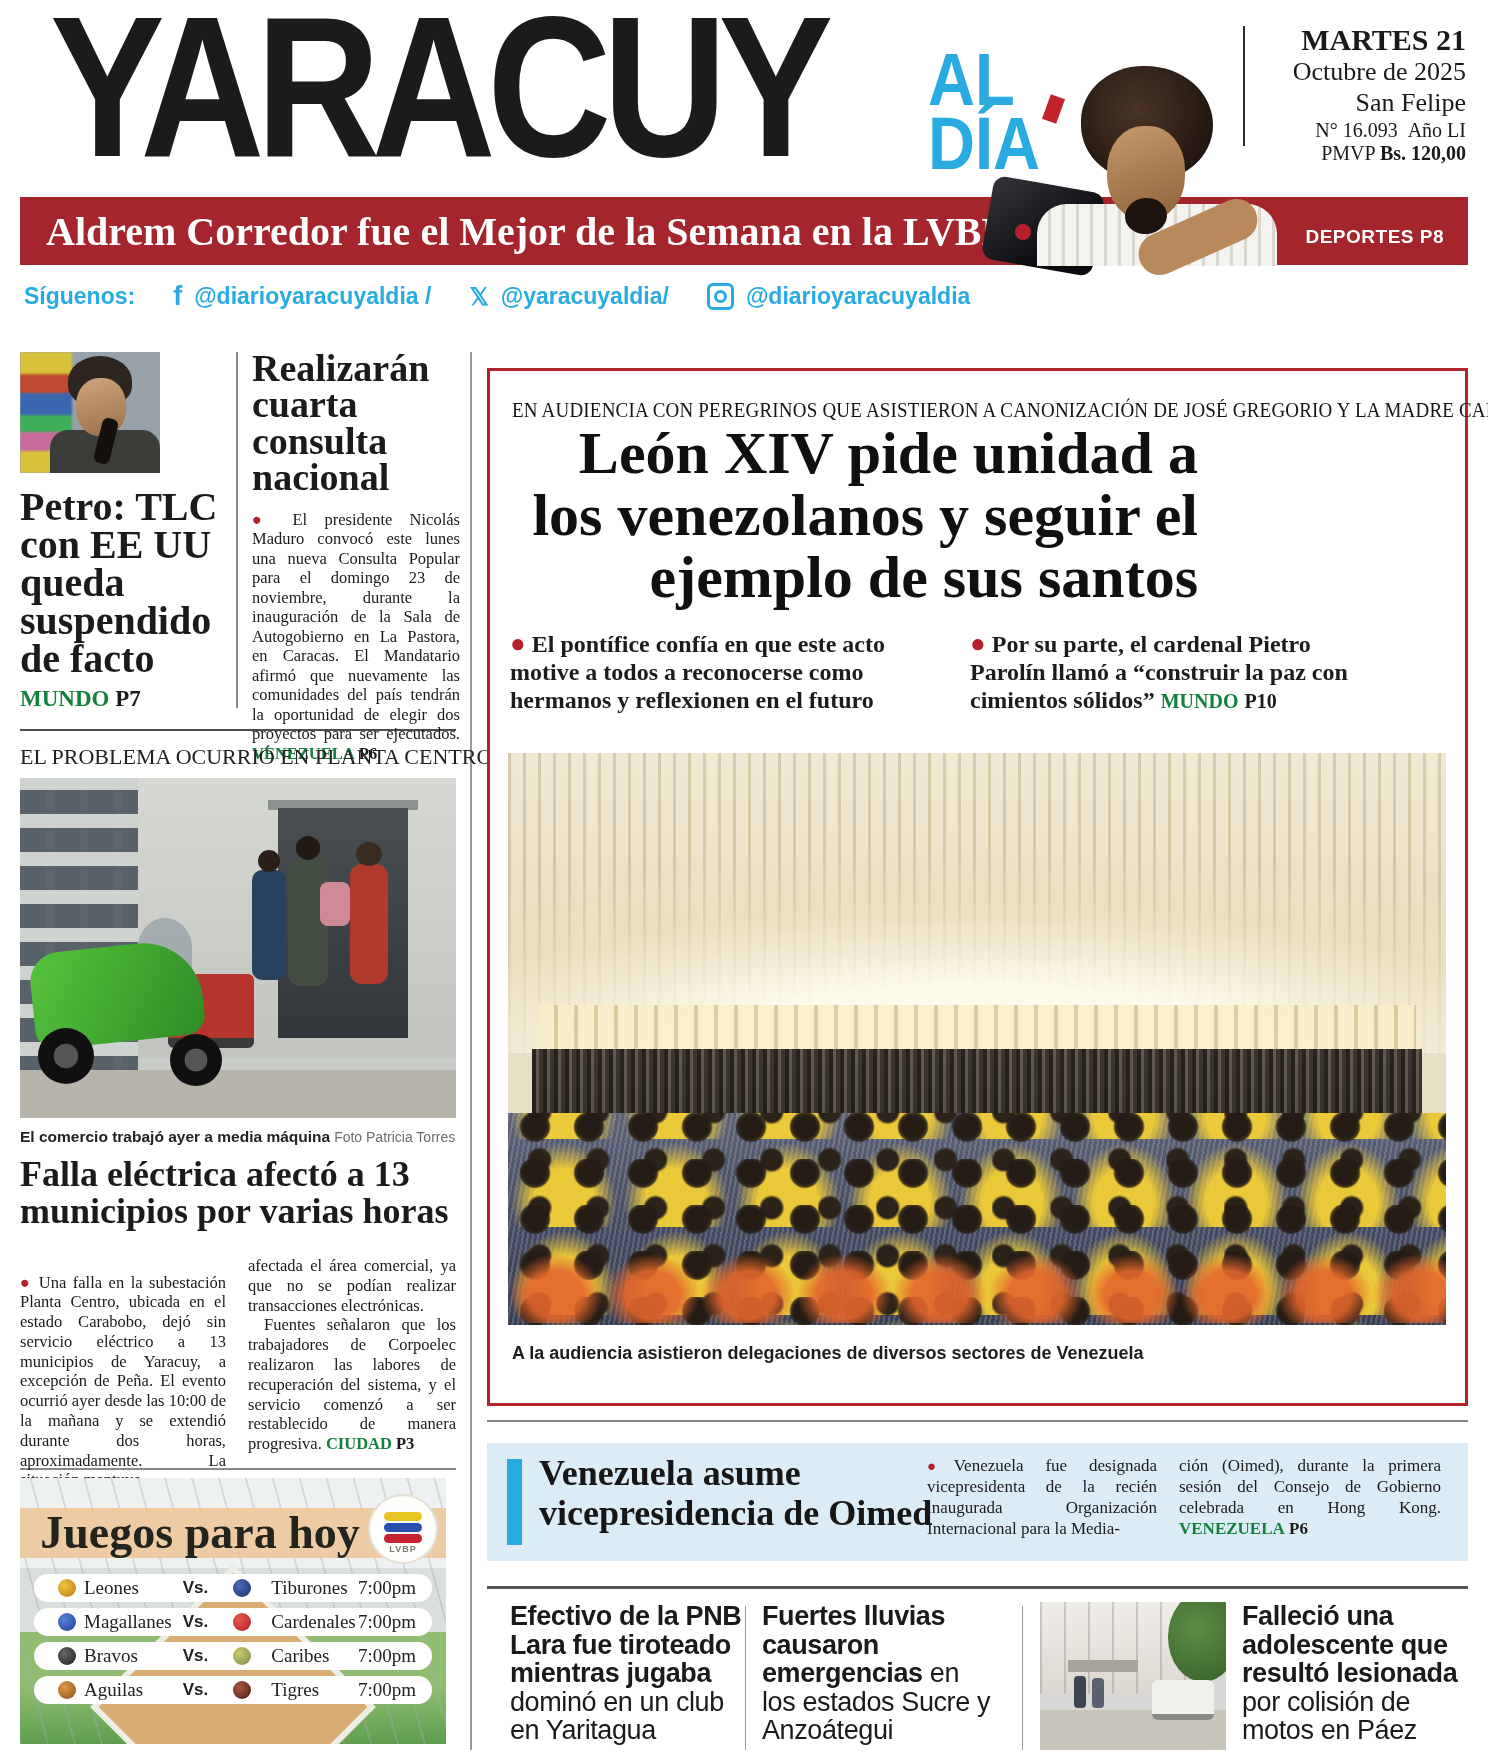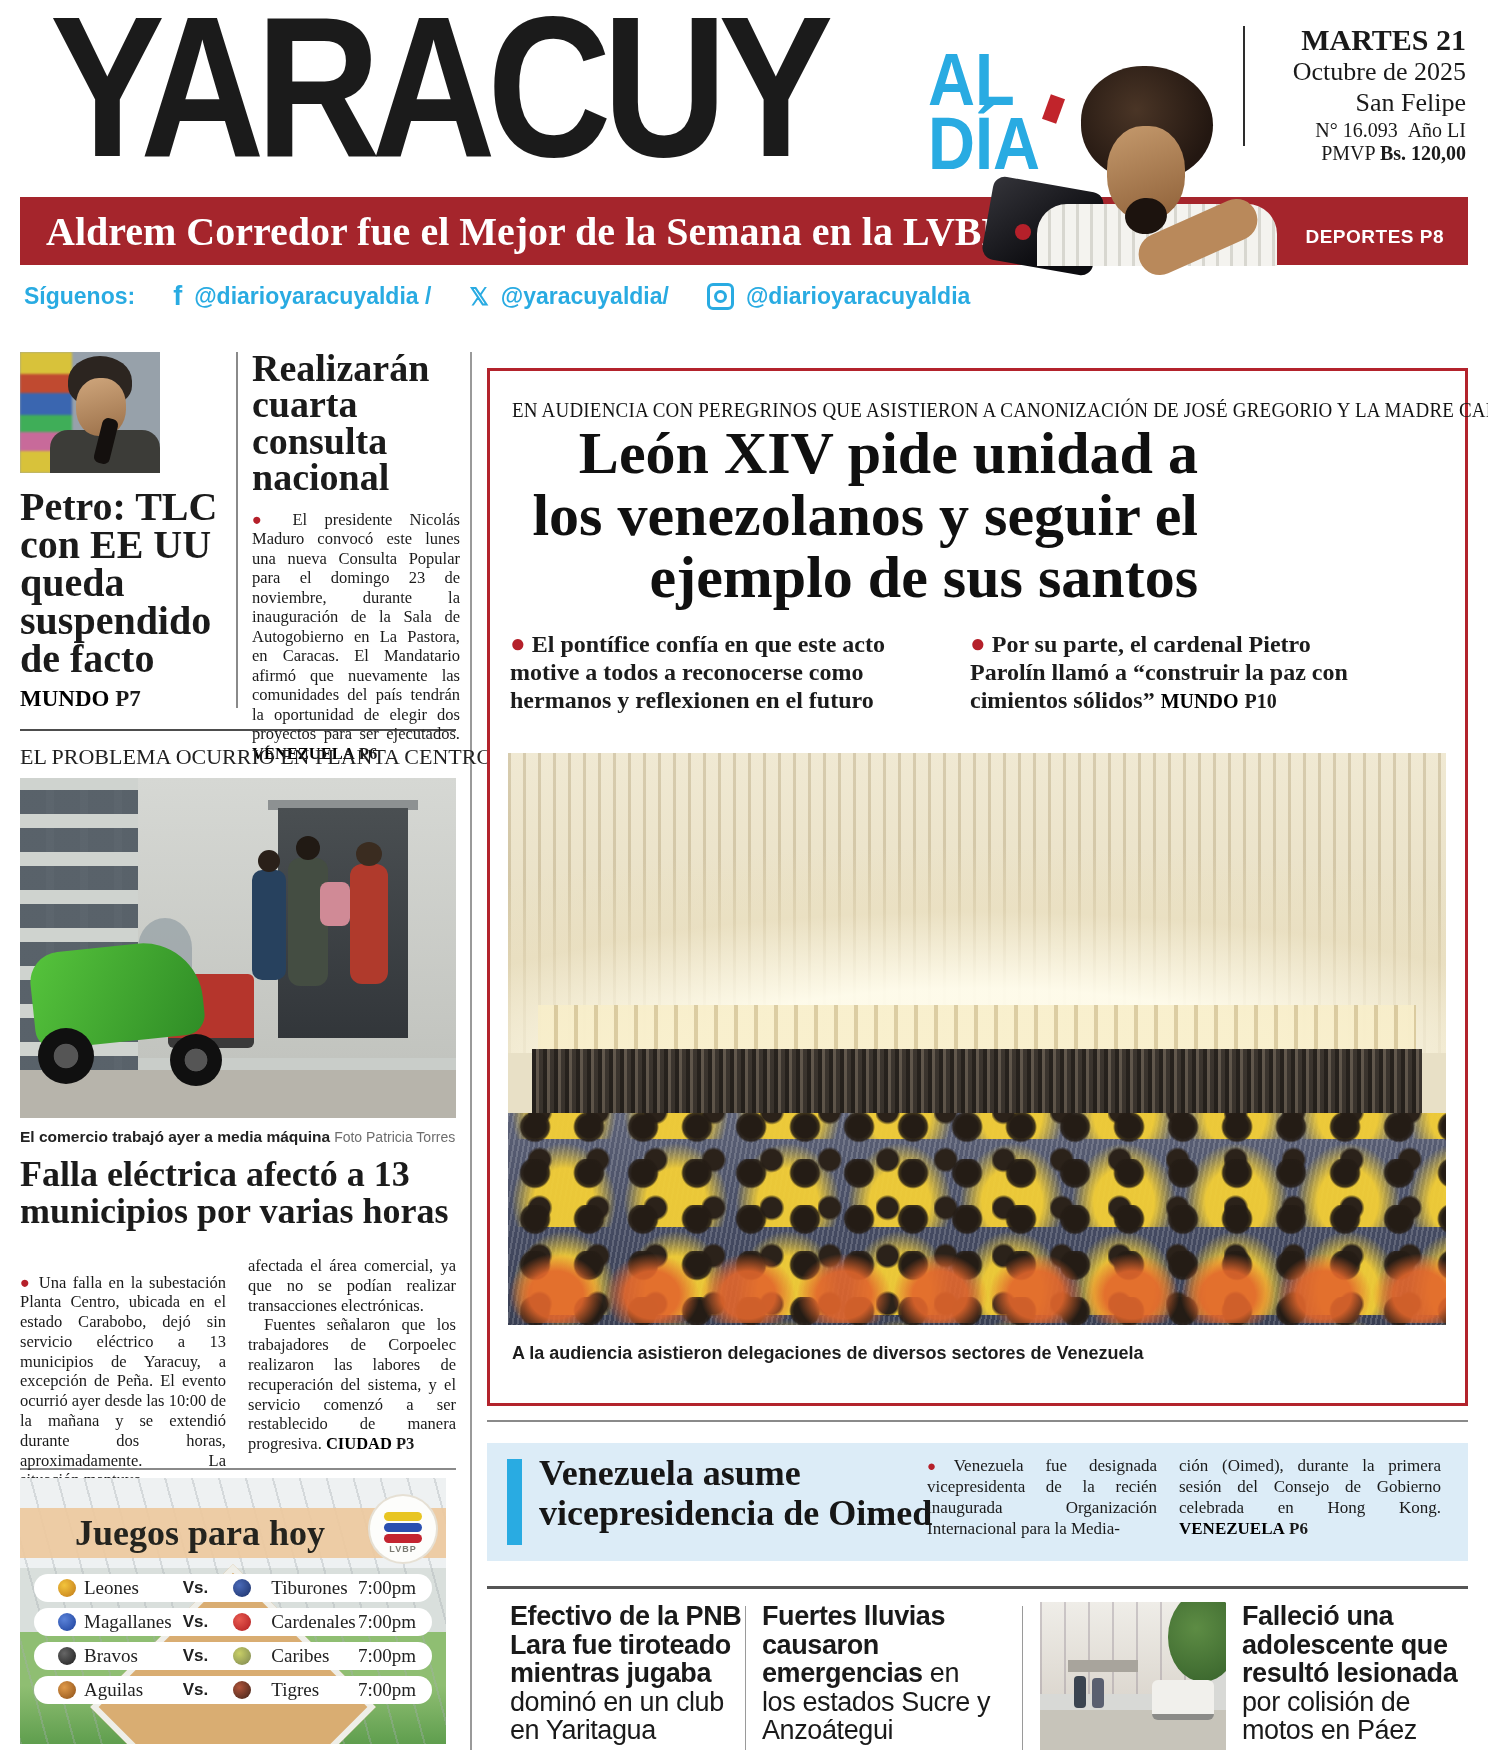--- a/index.html
+++ b/index.html
@@ -59,21 +59,21 @@
   .vdiv-main{left:470px;top:352px;width:2px;height:1398px;background:#9a9a9a;}
   .vdiv-left{left:236px;top:352px;width:2px;height:356px;background:#8a8a8a;}
   .hr-left1{left:20px;top:729px;width:436px;height:2px;background:#4d4d4d;}
   .hr-left2{left:20px;top:1468px;width:436px;height:2px;background:#8a8a8a;}
   .hr-main1{left:487px;top:1420px;width:981px;height:2px;background:#8a8a8a;}
   .hr-main2{left:487px;top:1586px;width:981px;height:3px;background:#555;}
   .vdiv-b1{left:745px;top:1606px;width:1px;height:144px;background:#9a9a9a;}
   .vdiv-b2{left:1022px;top:1606px;width:1px;height:144px;background:#9a9a9a;}
 
   
-  .sec-red{color:#000000;font-weight:bold;}
+  .sec-red{color:#15803d;font-weight:bold;}
   .pg-black{color:#1a1a1a;font-weight:bold;}
   .bull{color:#b5202a;}
   .kicker{font-size:22px;color:#222;}
   .caption-bold{font-family:"Liberation Sans",sans-serif;font-weight:bold;font-size:15.5px;color:#222;}
   .caption-credit{font-family:"Liberation Sans",sans-serif;font-weight:normal;font-size:14px;color:#6d6d6d;}
 
   
   .petro-photo{left:20px;top:352px;width:140px;height:121px;overflow:hidden;background:#97a1aa;}
   .petro-photo div{position:absolute;}
   .pp-stripes{left:0;top:0;width:52px;height:121px;
@@ -120,21 +120,21 @@
 
   
   .games{left:20px;top:1478px;width:426px;height:266px;overflow:hidden;background:#e8ebec;}
   .g-bg{position:absolute;inset:0;
     background:repeating-linear-gradient(75deg,rgba(165,172,176,.35) 0 2px,transparent 2px 26px),
                linear-gradient(#eef1f2 0 34%,#d9dfdc 34% 58%,#8fbe72 58% 78%,#5f9e4e 100%);}
   .g-diamond{position:absolute;left:50%;bottom:-64px;width:190px;height:190px;background:#d9ad72;
              border:6px solid #eeeee8;transform:translateX(-50%) rotate(45deg) ;}
   .g-band{position:absolute;left:0;top:30px;width:426px;height:50px;background:rgba(236,201,160,.95);}
   .g-title{position:absolute;left:0;top:30px;width:360px;height:50px;line-height:50px;text-align:center;
-           font-weight:bold;font-size:36px;color:#24241f;}
+           font-weight:bold;font-size:46px;color:#24241f;}
   .g-logo{position:absolute;right:10px;top:18px;width:66px;height:66px;border-radius:50%;background:#fdfdfb;
           box-shadow:0 0 0 2px #e6e0d4;}
   .g-logo i{position:absolute;left:14px;width:38px;height:9px;border-radius:5px;}
   .g-flag-y{top:16px;background:#e8c522;}
   .g-flag-b{top:27px;background:#2a4fb0;}
   .g-flag-r{top:38px;background:#c32430;}
   .g-logo-text{position:absolute;left:0;right:0;bottom:8px;text-align:center;font-size:9px;
                font-family:"Liberation Sans",sans-serif;font-weight:bold;color:#7a7a72;letter-spacing:1px;}
   .g-rows{position:absolute;left:14px;top:96px;width:398px;}
   .g-row{height:28px;margin-bottom:6px;background:#fff;border-radius:16px;display:flex;align-items:center;

